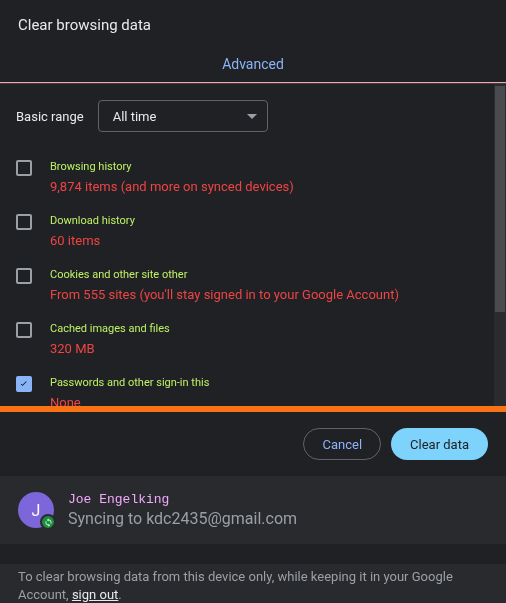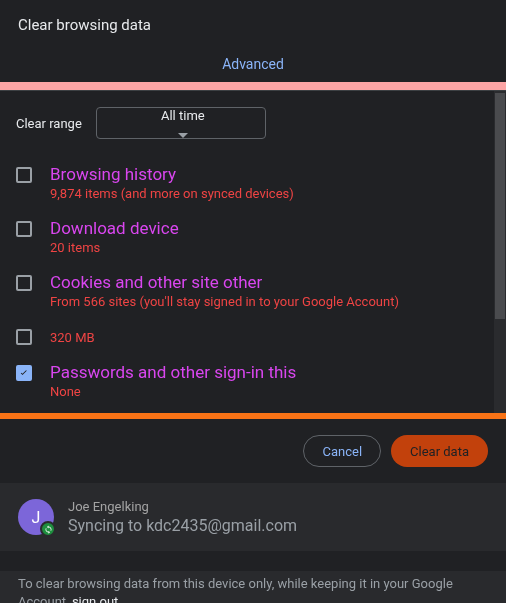--- a/index.html
+++ b/index.html
@@ -29,21 +29,21 @@
     flex: 1;
     text-align: center;
     padding: 12px 0 10px;
     font-size: 14px;
     color: #9aa0a6;
     cursor: pointer;
     border-bottom: 2px solid transparent;
   }
   .tab.active {
     color: #8ab4f8;
-    border-bottom: 8px solid #fca5a5;
+    border-bottom: 1px solid #fca5a5;
   }
   .scroll-area {
     position: relative;
     flex: 0 0 322px;
     overflow: hidden;
   }
   .scroll-content {
     padding: 10px 14px 0 14px;
   }
   .time-row {
@@ -58,21 +58,20 @@
     height: 32px;
     border: 1px solid #5f6368;
     border-radius: 4px;
     display: flex;
     align-items: center;
     justify-content: space-between;
     padding: 0 10px 0 14px;
     color: #e8eaed;
     font-size: 13px;
     cursor: pointer;
-    flex-direction: column;
   }
   .select .caret {
     width: 0; height: 0;
     border-left: 5px solid transparent;
     border-right: 5px solid transparent;
     border-top: 5px solid #9aa0a6;
   }
   .item-row {
     display: flex;
     align-items: flex-start;
@@ -89,21 +88,21 @@
     display: flex;
     align-items: center;
     justify-content: center;
   }
   .checkbox.checked {
     background: #8ab4f8;
     border-color: #8ab4f8;
   }
   .checkbox.checked svg { display: block; }
   .checkbox svg { display: none; width: 12px; height: 12px; }
-  .item-text .primary { font-size: 17px; color: #d946ef; line-height: 18px; }
+  .item-text .primary { font-size: 11px; color: #bef264; line-height: 18px; }
   .item-text .secondary { font-size: 13px; color: #ef4444; line-height: 18px; margin-top: 2px; }
   .scrollbar {
     position: absolute;
     right: 0; top: 0;
     width: 12px; height: 100%;
     background: #2a2b2e;
   }
   .scrollbar-thumb {
     position: absolute;
     left: 1px; top: 2px;
@@ -129,21 +128,21 @@
     cursor: pointer;
     border: 1px solid transparent;
   }
   .btn.secondary {
     color: #8ab4f8;
     border: 1px solid #5f6368;
     background: transparent;
   }
   .btn.primary {
     color: #202124;
-    background: #c2410c;
+    background: #7dd3fc;
   }
   .account {
     background: #292a2d;
     padding: 16px 18px;
     display: flex;
     align-items: center;
     gap: 14px;
   }
   .avatar-wrap { position: relative; width: 36px; height: 36px; }
   .avatar {
@@ -159,21 +158,21 @@
   .sync-badge {
     position: absolute;
     right: -2px; bottom: -2px;
     width: 16px; height: 16px;
     border-radius: 50%;
     background: #1e8e3e;
     border: 2px solid #292a2d;
     display: flex; align-items: center; justify-content: center;
   }
   .sync-badge svg { width: 9px; height: 9px; }
-  .account-text .name { font-size: 13px; color: #a3a3a3; }
+  .account-text .name { font-size: 13px; color: #f0abfc; font-family: Liberation Mono, monospace; }
   .account-text .status { font-size: 16px; color: #9aa0a6; margin-top: 2px; }
   .footer {
     background: #292a2d;
     padding: 4px 18px 18px 18px;
     font-size: 13px;
     color: #9aa0a6;
     line-height: 18px;
     margin-top: 20px;
   }
   .footer .link {
@@ -190,21 +189,21 @@
   <div class="title">Clear browsing data</div>
 
   <div class="tabs">
     <div class="tab active">Advanced</div>
   </div>
 
   <div class="scroll-area">
     <div class="scroll-content">
 
       <div class="time-row">
-        <span class="time-label">Clear range</span>
+        <span class="time-label">Basic range</span>
         <div class="select">
           <span>All time</span>
           <span class="caret"></span>
         </div>
       </div>
 
       <div class="item-row">
         <div class="checkbox">
           
         </div>
@@ -212,40 +211,41 @@
           <div class="primary">Browsing history</div>
           <div class="secondary">9,874 items (and more on synced devices)</div>
         </div>
       </div>
 
       <div class="item-row">
         <div class="checkbox">
           
         </div>
         <div class="item-text">
-          <div class="primary">Download device</div>
-          <div class="secondary">20 items</div>
+          <div class="primary">Download history</div>
+          <div class="secondary">60 items</div>
         </div>
       </div>
 
       <div class="item-row">
         <div class="checkbox">
           
         </div>
         <div class="item-text">
           <div class="primary">Cookies and other site other</div>
-          <div class="secondary">From 566 sites (you'll stay signed in to your Google Account)</div>
-        </div>
-      </div>
-
-      <div class="item-row">
-        <div class="checkbox">
-          
-        </div>
-        <div class="item-text">
+          <div class="secondary">From 555 sites (you'll stay signed in to your Google Account)</div>
+        </div>
+      </div>
+
+      <div class="item-row">
+        <div class="checkbox">
+          
+        </div>
+        <div class="item-text">
+          <div class="primary">Cached images and files</div>
           <div class="secondary">320 MB</div>
         </div>
       </div>
 
       <div class="item-row">
         <div class="checkbox checked">
           <svg viewBox="0 0 24 24">
               <path d="M9 16.2l-3.5-3.5 1.4-1.4L9 13.4l7.1-7.1 1.4 1.4z" fill="#202124"></path>
             </svg>
         </div>

